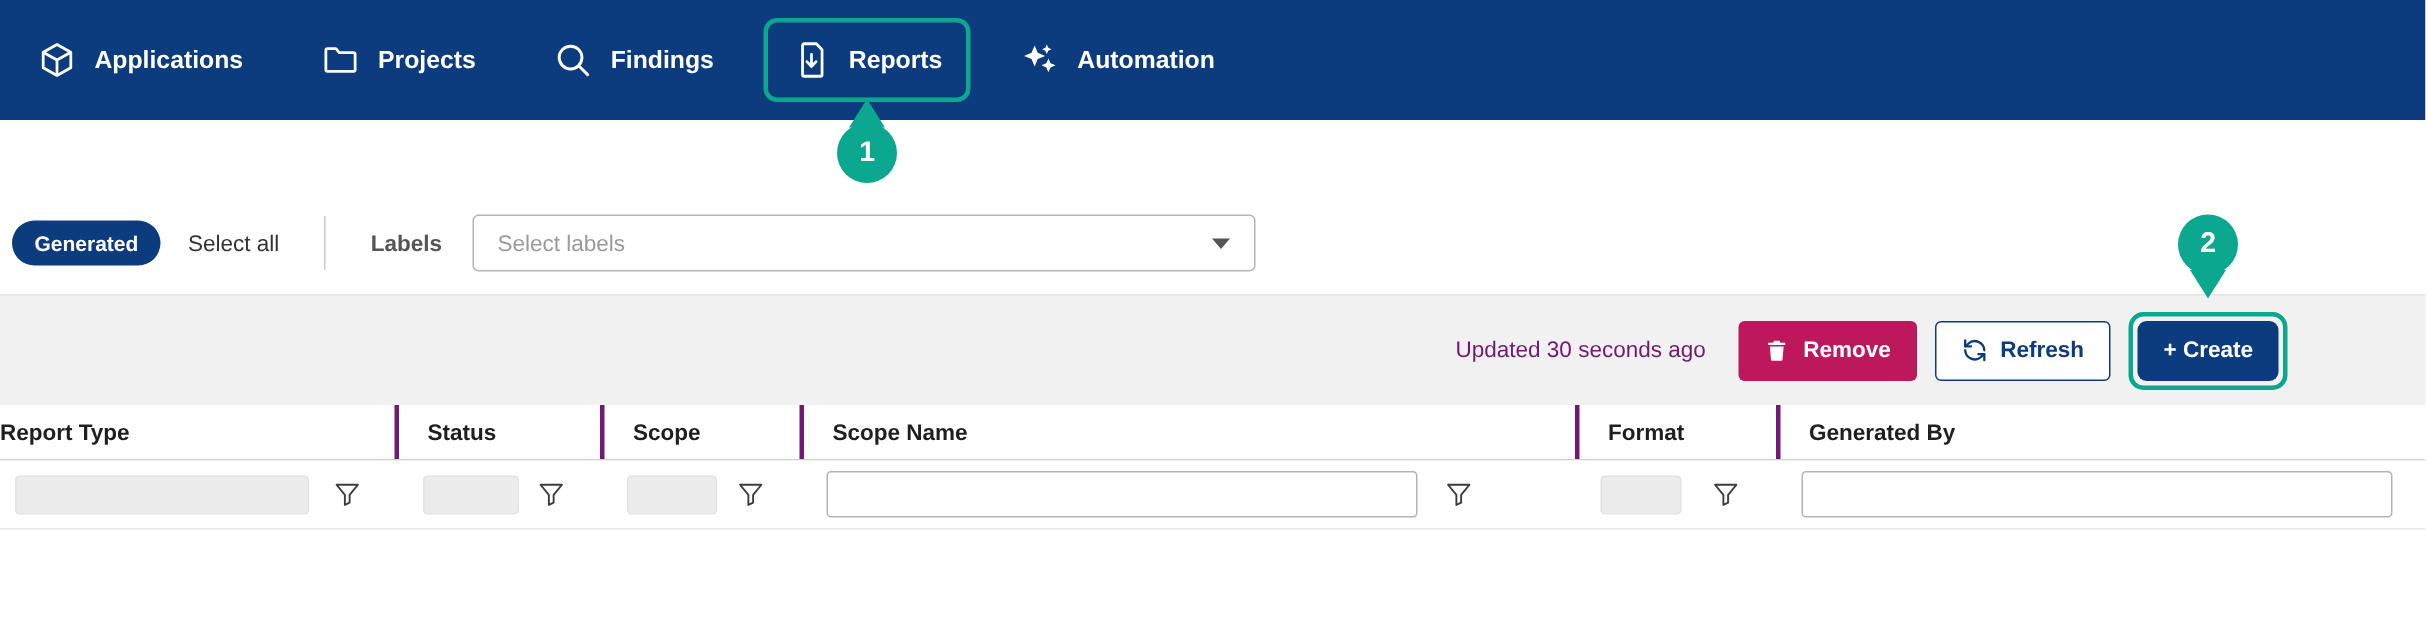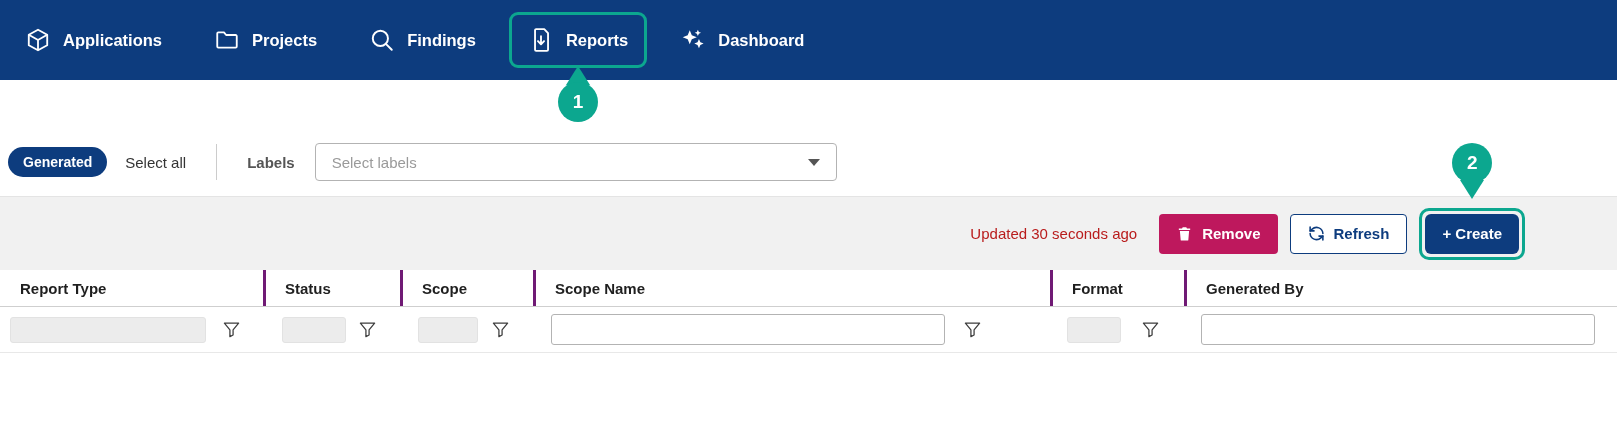--- a/index.html
+++ b/index.html
@@ -118,21 +118,21 @@
     margin-top: 14px;
     height: 74px;
     background: #f1f1f1;
     border-top: 1px solid #e4e4e4;
     display: flex;
     align-items: center;
     justify-content: flex-end;
     padding-right: 92px;
     gap: 12px;
   }
-  .updated-text { font-size: 15px; color: #b91c1c; margin-right: 10px; white-space: nowrap; }
+  .updated-text { font-size: 15px; color: #701a75; margin-right: 10px; white-space: nowrap; }
   .btn {
     display: inline-flex; align-items: center; gap: 9px;
     height: 40px; padding: 0 17px;
     font-size: 15px; font-weight: 600;
     border-radius: 4px; cursor: pointer;
     font-family: "Liberation Sans", sans-serif;
     white-space: nowrap;
   }
   .btn svg { width: 17px; height: 17px; display: block; }
   .btn-remove { background: #be185d; color: #ffffff; border: none; cursor: default; }
@@ -150,21 +150,21 @@
   .table-header {
     display: flex;
     height: 37px;
     align-items: stretch;
     background: #ffffff;
     border-bottom: 1px solid #cfcfcf;
   }
   .th {
     display: flex; align-items: center;
     font-size: 15px; font-weight: 700; color: #1f1f1f;
-    padding-left: 20px;
+    padding-left: 0;
   }
   .th + .th { border-left: 3px solid #701a75; }
   .col-0 { width: 263px; }
   .col-1 { width: 137px; }
   .col-2 { width: 133px; }
   .col-3 { width: 473px; }
   .col-4 { width: 134px; margin-left: 44px; }
   .col-5 { flex: 1; }
   .th.col-1, .th.col-2, .th.col-3, .th.col-4, .th.col-5 { padding-left: 19px; }
 
@@ -252,21 +252,21 @@
   </div>
 
   <div class="nav-item">
     <span>
       <svg viewBox="0 0 24 24" fill="currentColor" stroke="none">
         <path d="M9 3l1.9 4.6L15.5 9.5 10.9 11.4 9 16l-1.9-4.6L2.5 9.5 7.1 7.6 9 3z"></path>
         <path d="M17.5 11l1.3 3 3 1.3-3 1.3-1.3 3-1.3-3-3-1.3 3-1.3 1.3-3z"></path>
         <path d="M16.5 2.5l.9 2 2 .9-2 .9-.9 2-.9-2-2-.9 2-.9.9-2z"></path>
       </svg>
     </span>
-    <span>Dashboard</span>
+    <span>Automation</span>
   </div>
 
 </nav>
 
 <div class="filters-row">
   <button class="containers-pill">Generated</button>
   <span class="select-all">Select all</span>
   <div class="v-divider"></div>
   <span class="labels-label">Labels</span>
   <div class="labels-select">

